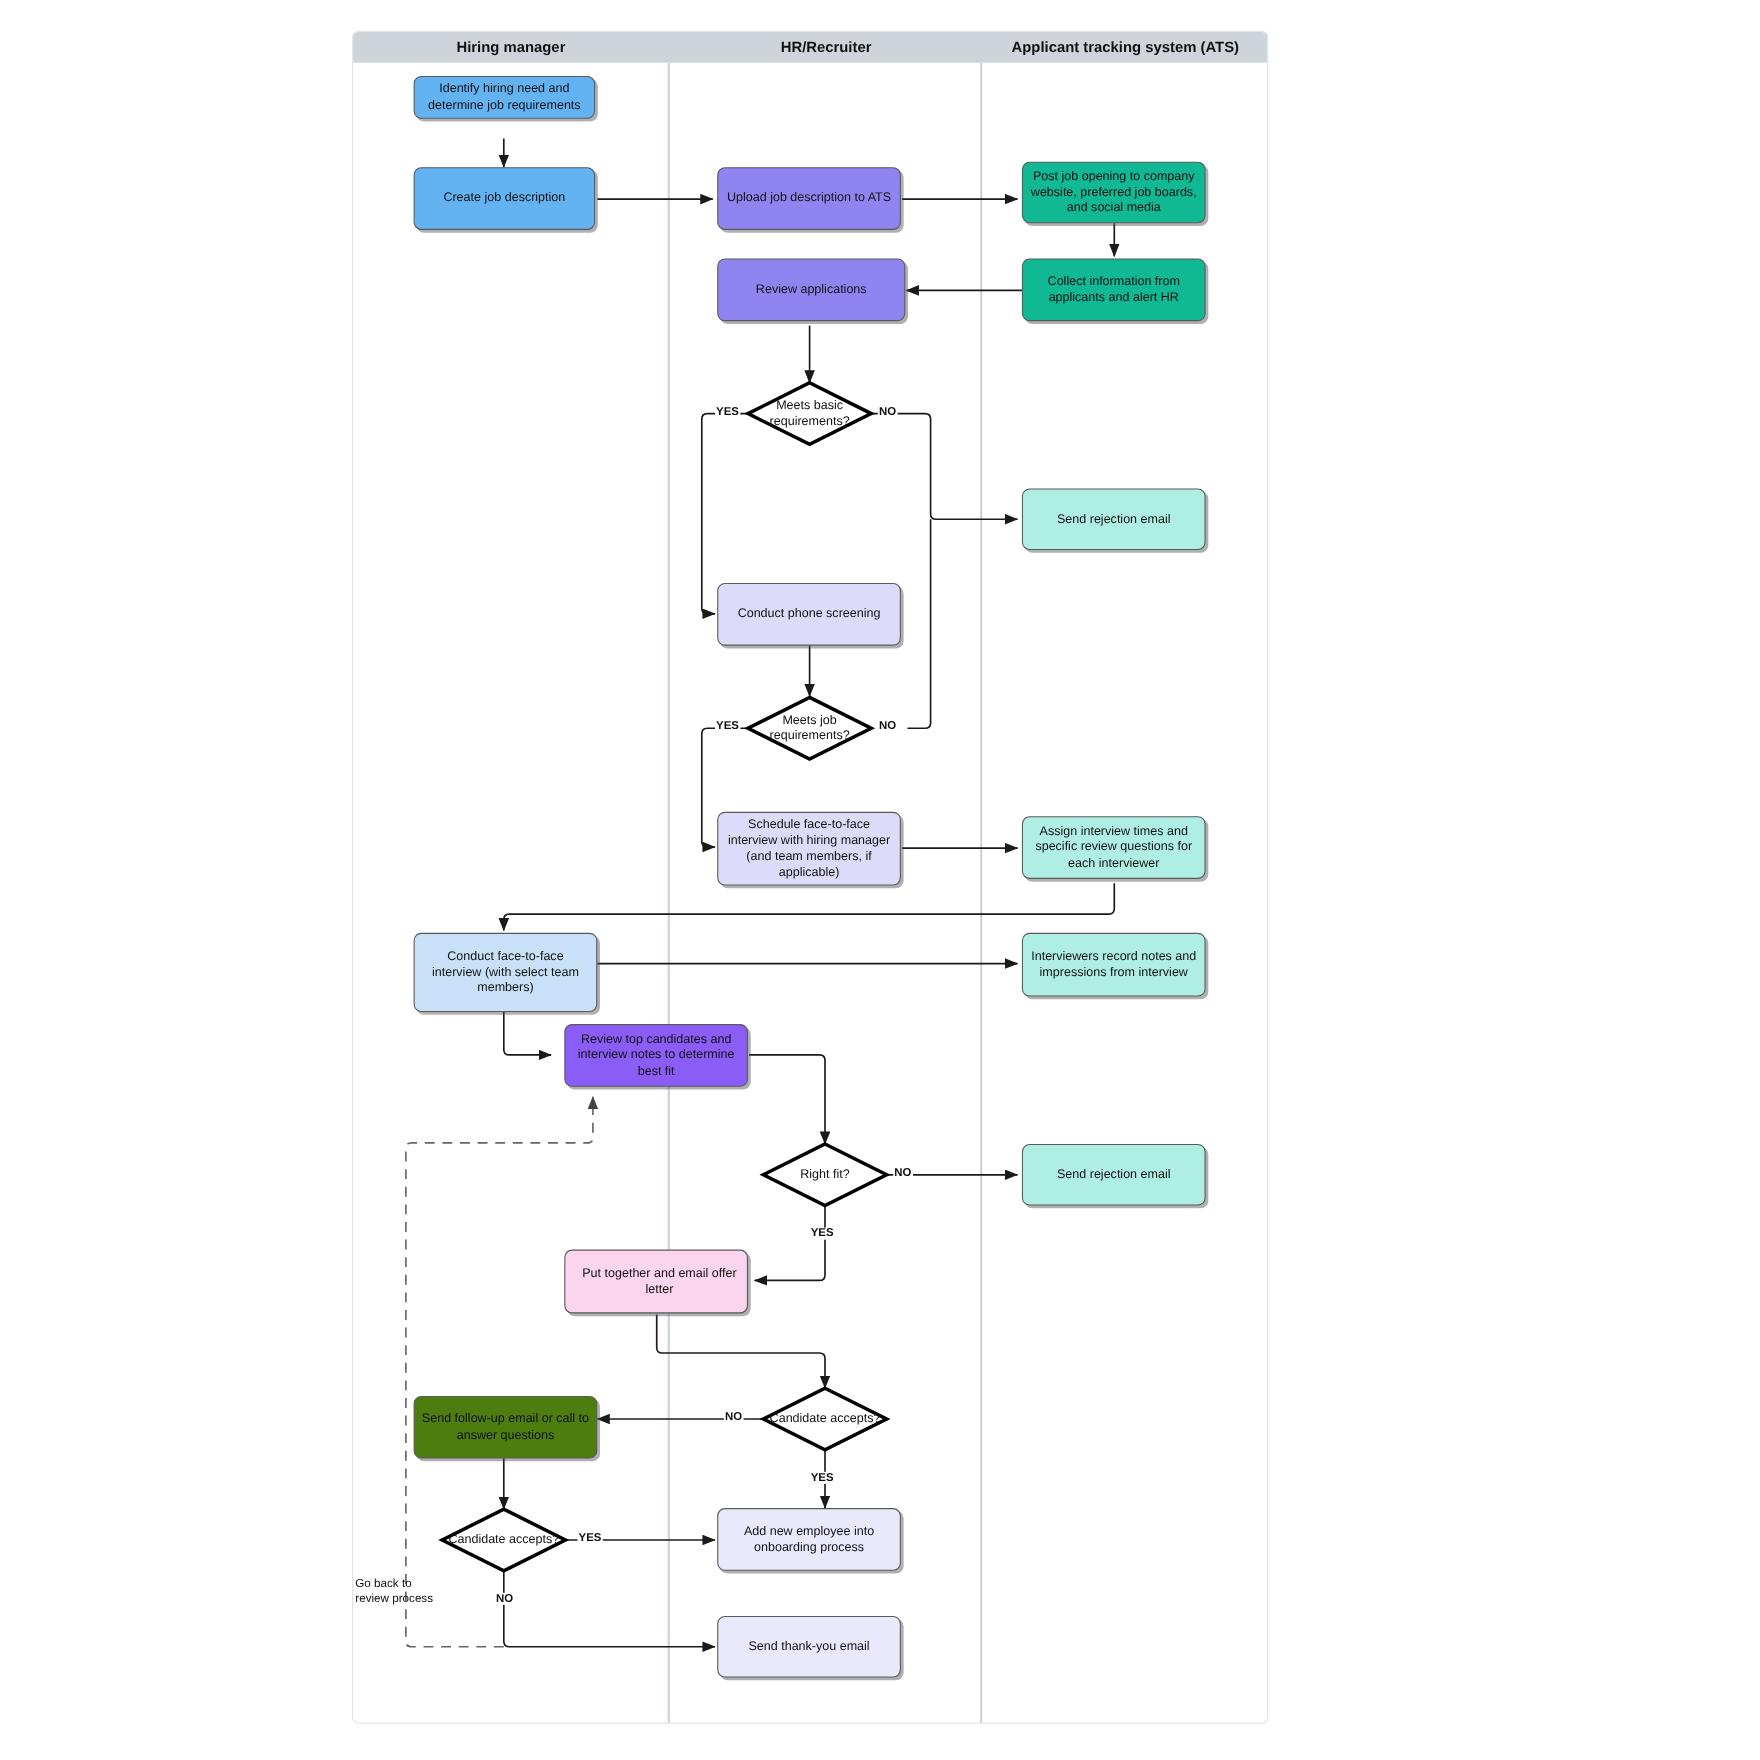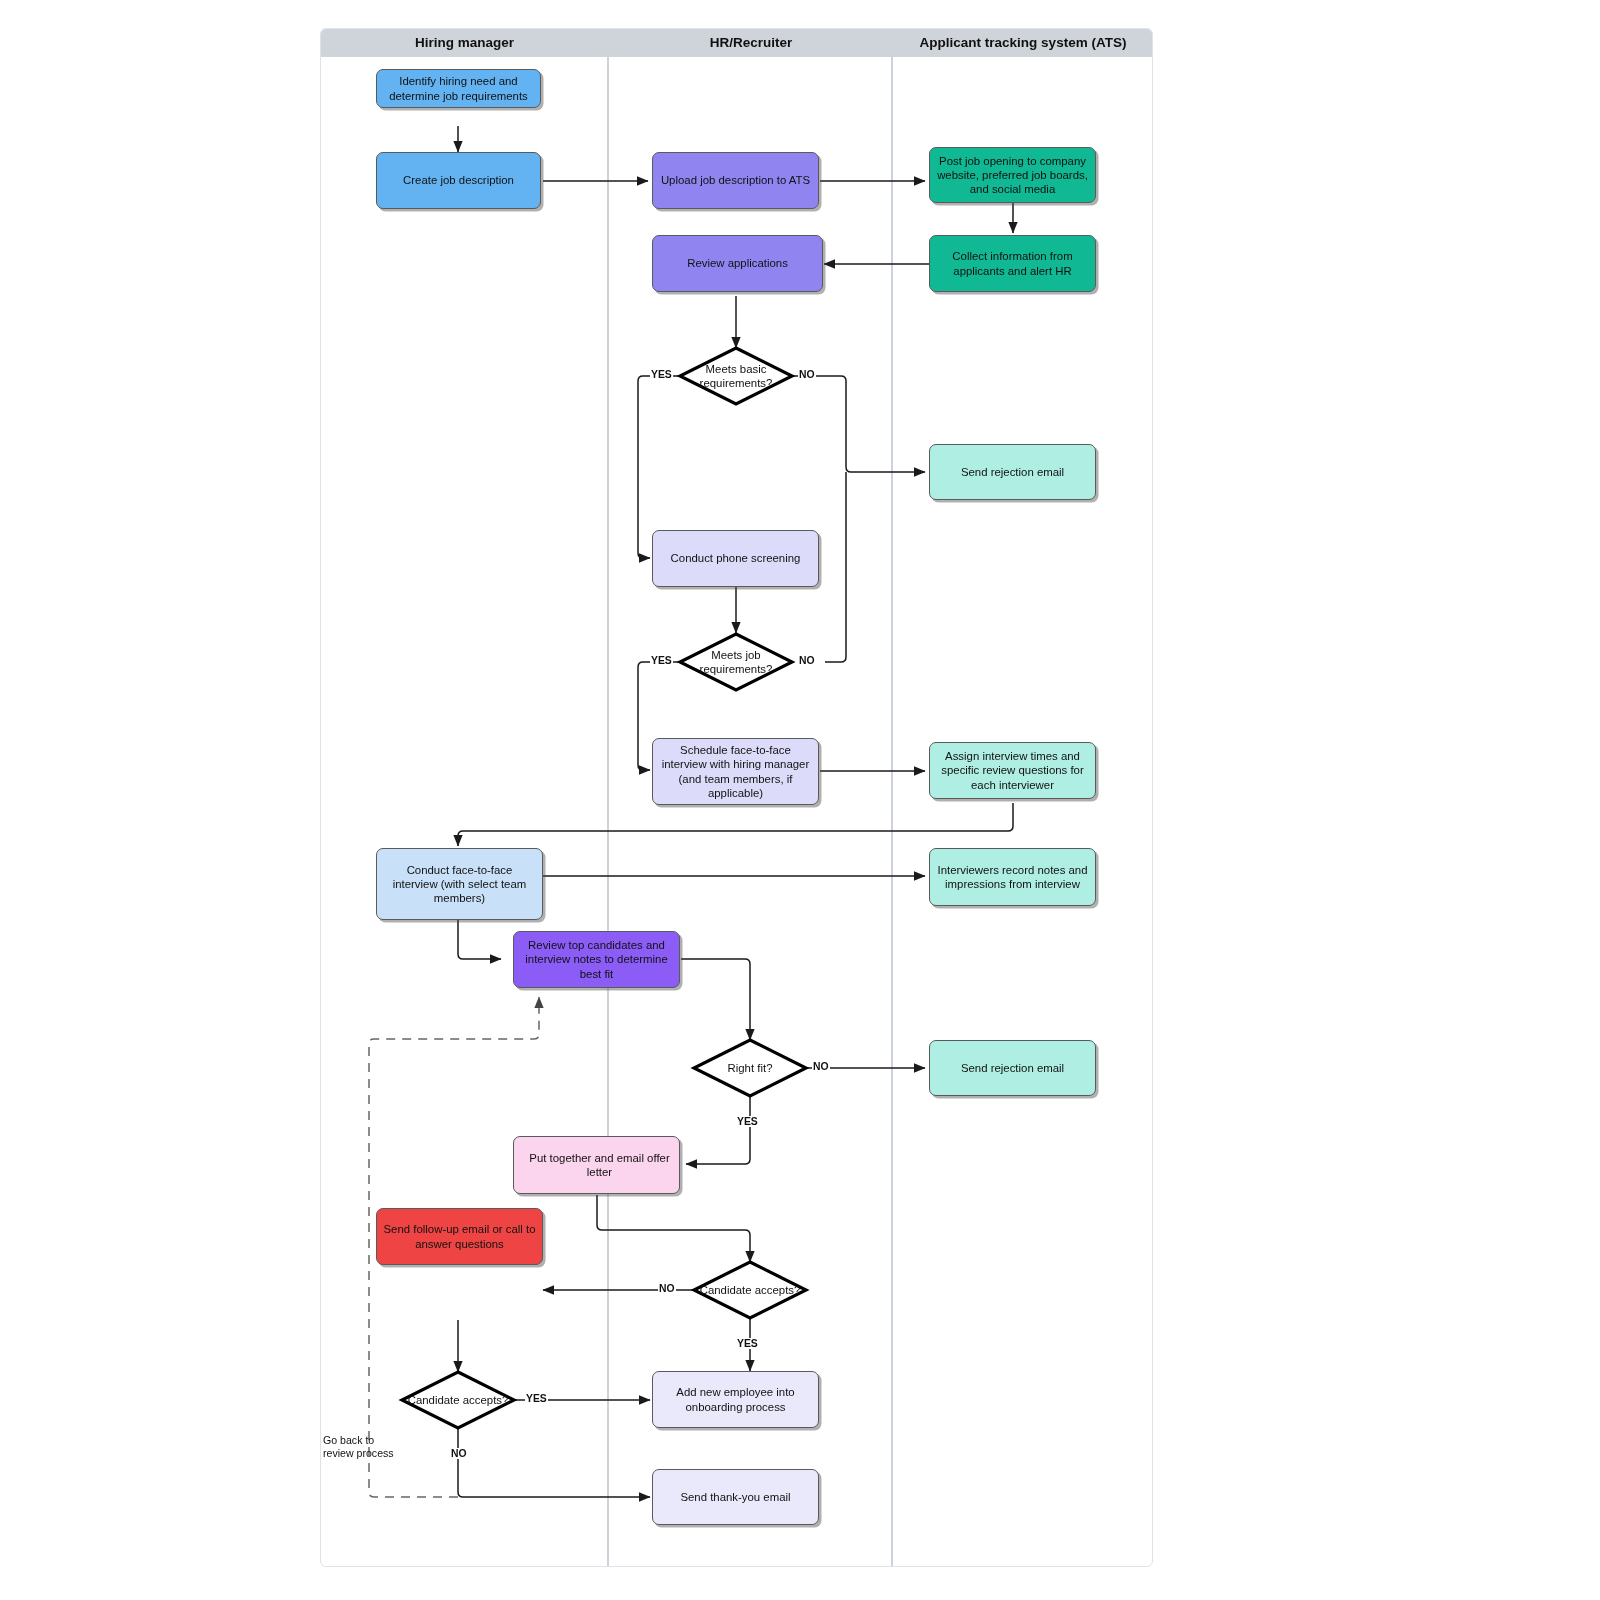--- a/index.html
+++ b/index.html
@@ -151,21 +151,21 @@
     </div>
 
   <div class="node" style="left:608px;top:1011px;width:167px;height:56px;background:#afeee3;">
     <span>Send rejection email</span>
     </div>
 
   <div class="node" style="left:192px;top:1107px;width:167px;height:58px;background:#fbd4ee;padding-left:12px;">
     <span>Put together and email offer letter</span>
     </div>
 
-  <div class="node" style="left:55px;top:1179px;width:167px;height:57px;background:#ef4444;">
+  <div class="node" style="left:55px;top:1240px;width:167px;height:57px;background:#4d7c0f;">
     <span>Send follow-up email or call to answer questions</span>
     </div>
 
   <div class="node" style="left:331px;top:1342px;width:167px;height:57px;background:#e9e9fb;">
     <span>Add new employee into onboarding process</span>
     </div>
 
   <div class="node" style="left:331px;top:1440px;width:167px;height:56px;background:#e9e9fb;">
     <span>Send thank-you email</span>
     </div>

